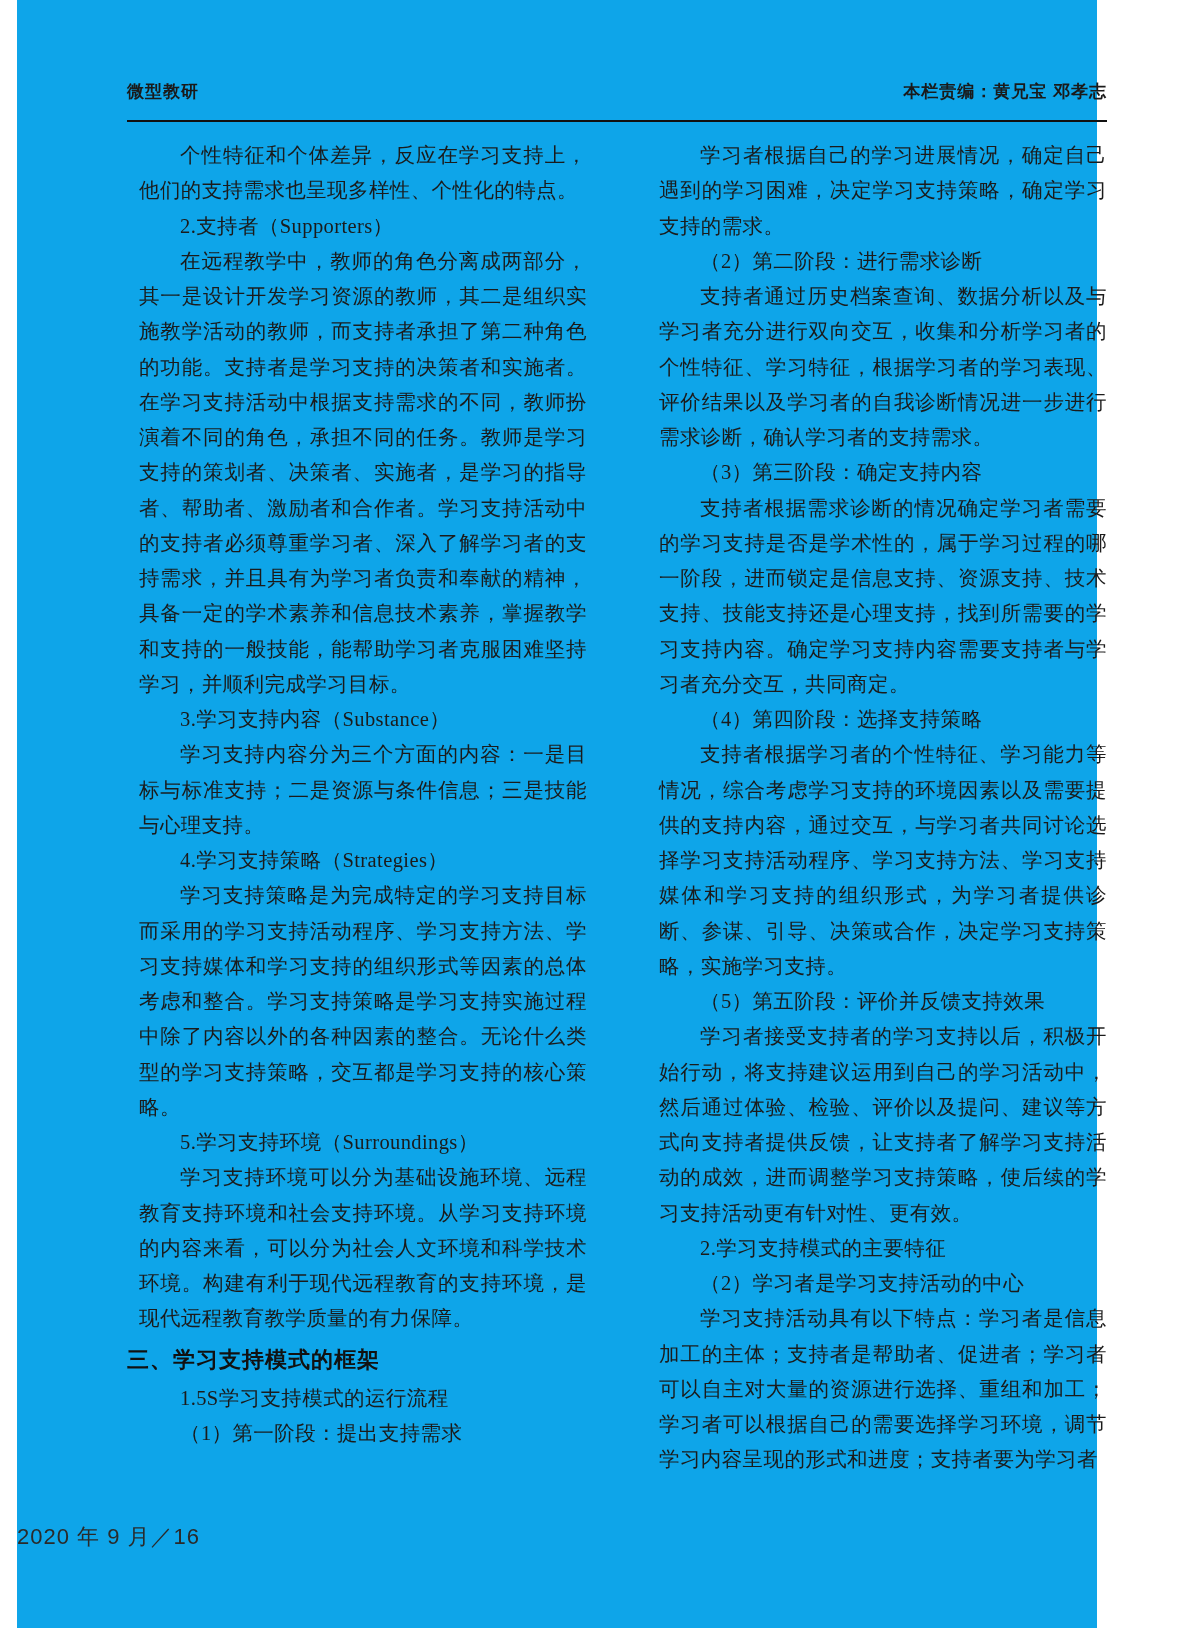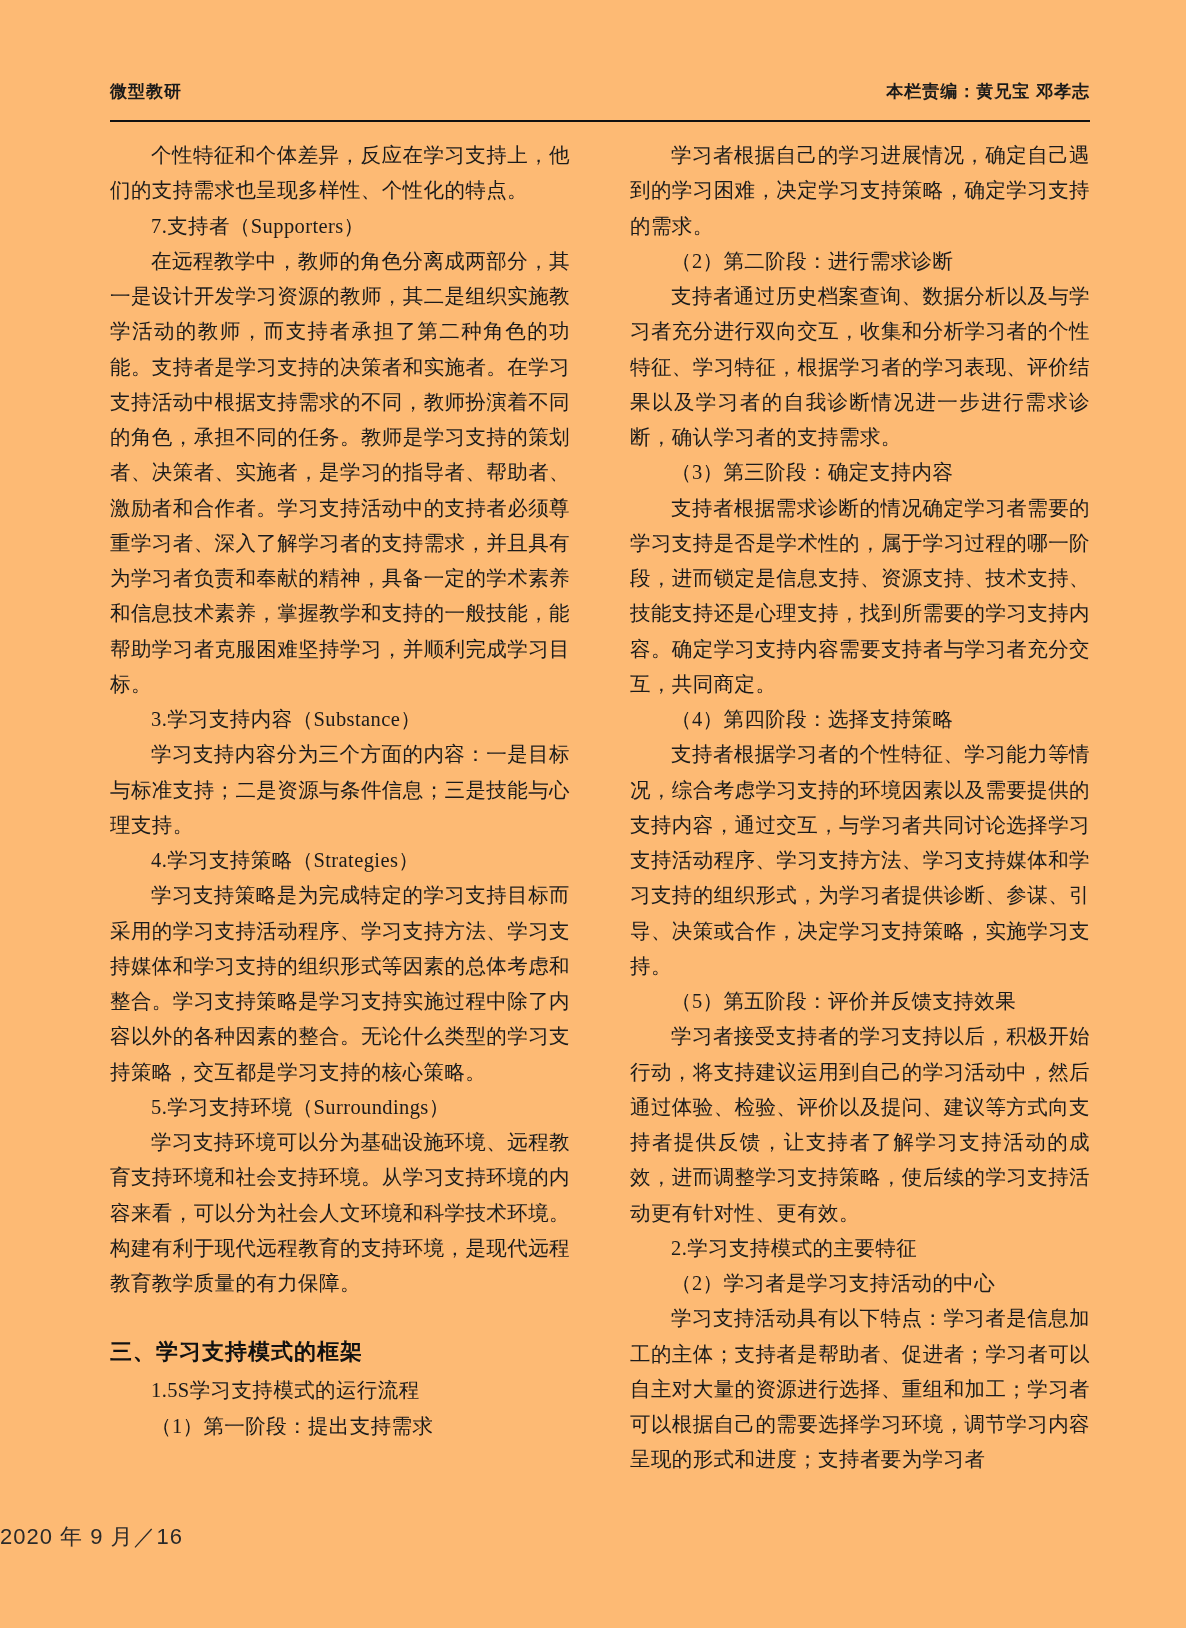--- a/index.html
+++ b/index.html
@@ -10,24 +10,24 @@
   body {
     width: 1200px;
     height: 1628px;
     font-family: "Liberation Serif", "DejaVu Serif", serif;
     color: #1a1a1a;
     position: relative;
     overflow: hidden;
   }
   .page {
     position: absolute;
-    left: 0; top: 0;
-    width: 1186px;
+    left: 17px; top: 0;
+    width: 1080px;
     height: 1628px;
-    background: #fdba74;
+    background: #0ea5e9;
   }
   
   .header {
     position: absolute;
     left: 110px;
     top: 80px;
     width: 980px;
     display: flex;
     justify-content: space-between;
     align-items: flex-end;
@@ -66,23 +66,24 @@
     margin: 0;
     font-size: 20.5px;
     line-height: 1.72;
     text-align: justify;
     text-justify: inter-ideograph;
     letter-spacing: 0.4px;
     color: #1b1b1b;
   }
   p.indent {
     text-indent: 2em;
+    margin-left: 12px;
   }
   h2.section {
-    margin: 36px 0 6px 0;
+    margin: 8px 0 6px 0;
     font-size: 22px;
     font-family: "Liberation Sans", "DejaVu Sans", sans-serif;
     font-weight: bold;
     letter-spacing: 1px;
     color: #111;
     text-indent: 0;
   }
   
   .footer {
     position: absolute;
@@ -105,21 +106,21 @@
     <div class="left">微型教研</div>
     <div class="right">本栏责编：黄兄宝 邓孝志</div>
   </div>
 
   <div class="rule"></div>
 
   <div class="columns">
 
     <div class="col">
       <p class="indent">个性特征和个体差异，反应在学习支持上，他们的支持需求也呈现多样性、个性化的特点。</p>
-      <p class="indent">7.支持者（Supporters）</p>
+      <p class="indent">2.支持者（Supporters）</p>
       <p class="indent">在远程教学中，教师的角色分离成两部分，其一是设计开发学习资源的教师，其二是组织实施教学活动的教师，而支持者承担了第二种角色的功能。支持者是学习支持的决策者和实施者。在学习支持活动中根据支持需求的不同，教师扮演着不同的角色，承担不同的任务。教师是学习支持的策划者、决策者、实施者，是学习的指导者、帮助者、激励者和合作者。学习支持活动中的支持者必须尊重学习者、深入了解学习者的支持需求，并且具有为学习者负责和奉献的精神，具备一定的学术素养和信息技术素养，掌握教学和支持的一般技能，能帮助学习者克服困难坚持学习，并顺利完成学习目标。</p>
       <p class="indent">3.学习支持内容（Substance）</p>
       <p class="indent">学习支持内容分为三个方面的内容：一是目标与标准支持；二是资源与条件信息；三是技能与心理支持。</p>
       <p class="indent">4.学习支持策略（Strategies）</p>
       <p class="indent">学习支持策略是为完成特定的学习支持目标而采用的学习支持活动程序、学习支持方法、学习支持媒体和学习支持的组织形式等因素的总体考虑和整合。学习支持策略是学习支持实施过程中除了内容以外的各种因素的整合。无论什么类型的学习支持策略，交互都是学习支持的核心策略。</p>
       <p class="indent">5.学习支持环境（Surroundings）</p>
       <p class="indent">学习支持环境可以分为基础设施环境、远程教育支持环境和社会支持环境。从学习支持环境的内容来看，可以分为社会人文环境和科学技术环境。构建有利于现代远程教育的支持环境，是现代远程教育教学质量的有力保障。</p>
       <h2 class="section">三、学习支持模式的框架</h2>
       <p class="indent">1.5S学习支持模式的运行流程</p>
       <p class="indent">（1）第一阶段：提出支持需求</p>

